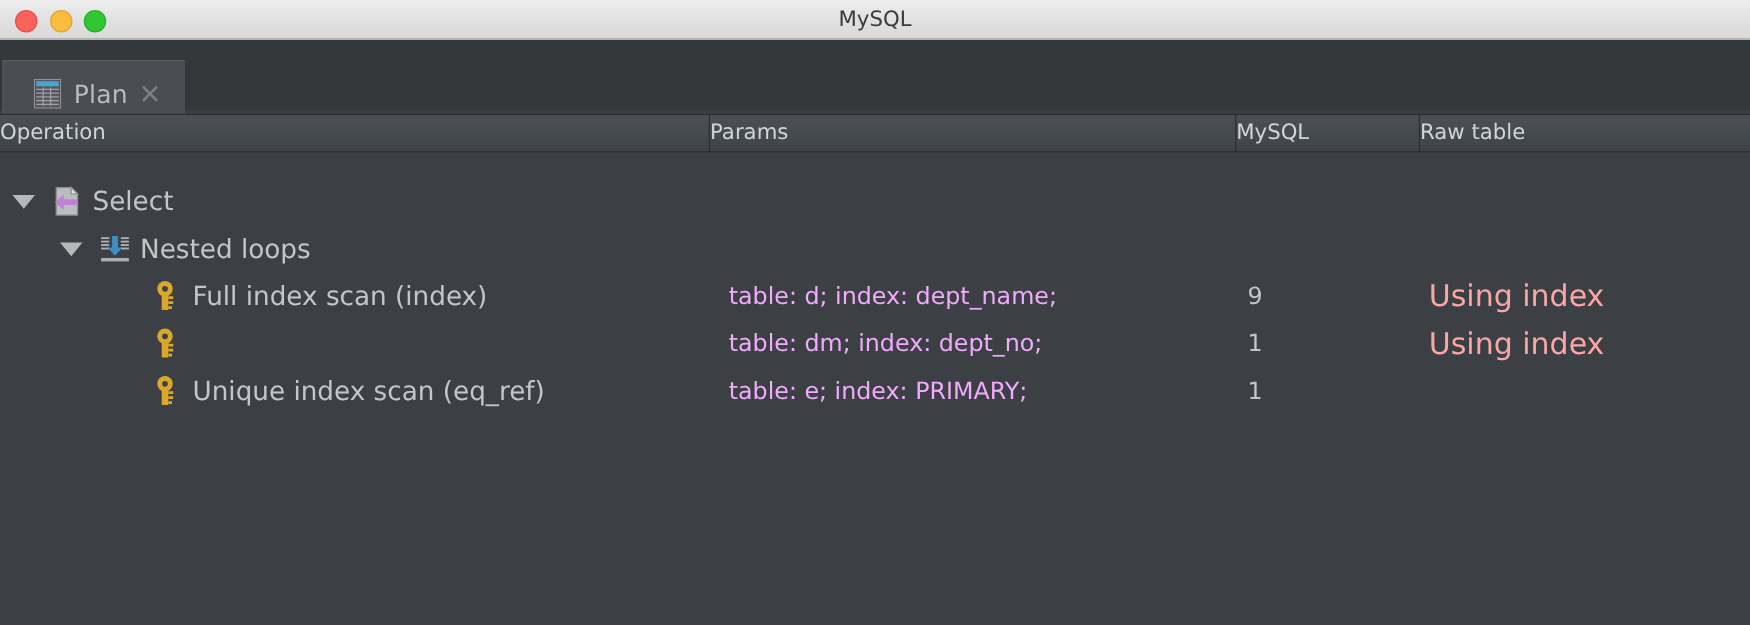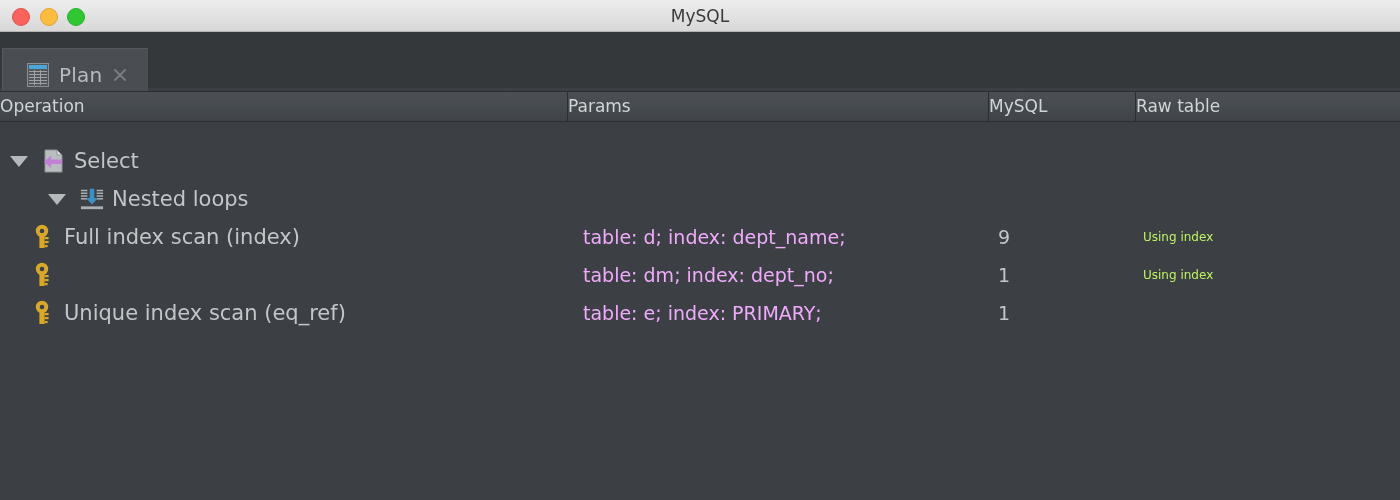--- a/index.html
+++ b/index.html
@@ -163,22 +163,22 @@
   .cell-rows {
     left: 948px;
     width: 62px;
     justify-content: flex-end;
     font-size: 19px;
     color: #c3c6c8;
   }
   .cell-raw {
     left: 1143px;
     width: 250px;
-    font-size: 12px;
-    color: #bef264;
+    font-size: 24px;
+    color: #fca5a5;
   }
 
   
   .twisty {
     width: 0; height: 0;
     border-left: 9px solid transparent;
     border-right: 9px solid transparent;
     border-top: 11px solid #b6b9bb;
     flex: none;
   }
@@ -189,21 +189,21 @@
     height: 26px;
     flex: none;
     display: flex;
     align-items: center;
     justify-content: center;
   }
   .op-label { margin-left: 8px; white-space: nowrap; }
 
   .indent-0 { padding-left: 10px; }
   .indent-1 { padding-left: 48px; }
-  .indent-2 { }
+  .indent-2 { padding-left: 90px; }
 </style>
 </head>
 <body>
 
 <div class="window">
 
   <div class="titlebar">
     <div class="traffic close"></div>
     <div class="traffic min"></div>
     <div class="traffic max"></div>

